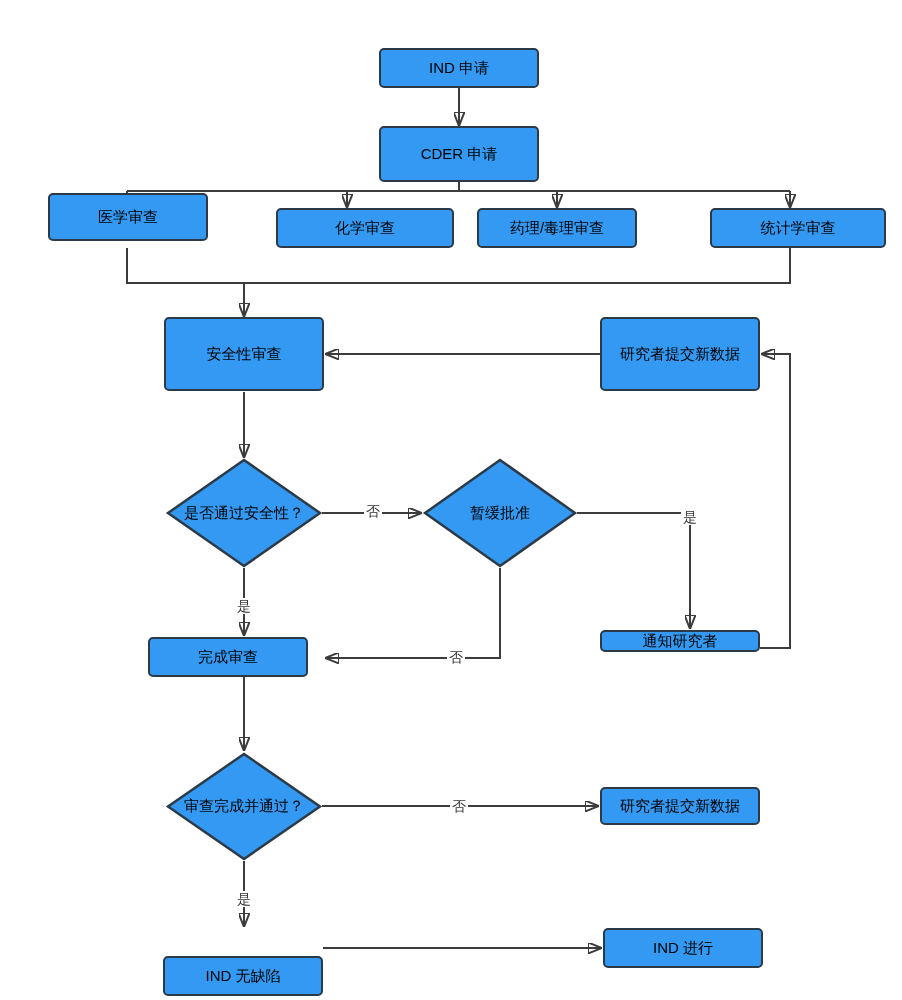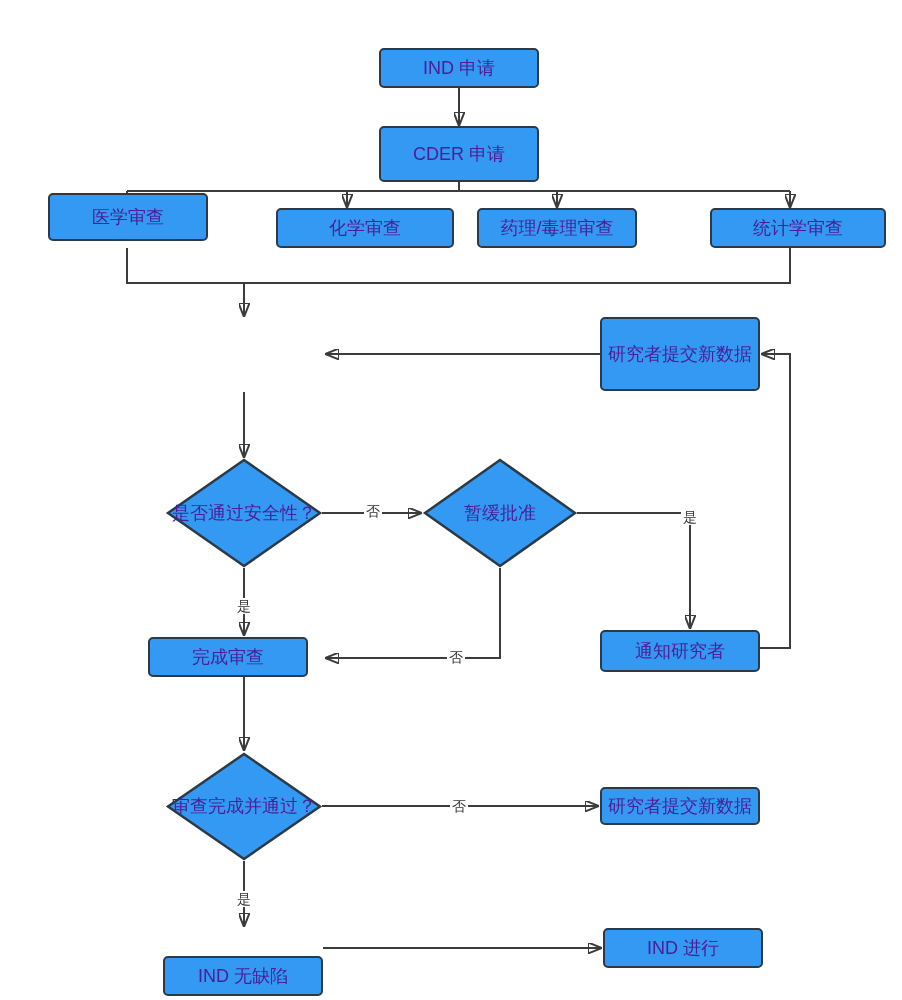--- a/index.html
+++ b/index.html
@@ -23,21 +23,21 @@
   }
   .node {
     position: absolute;
     background: #3399f3;
     border: 2px solid #2c3a47;
     border-radius: 5px;
     display: flex; align-items: center; justify-content: center;
     z-index: 2;
   }
   .node-text {
-    color: #4c1d95; font-size: 18px; text-align: right;
+    color: #000000; font-size: 15px; text-align: right;
     line-height: 1.25; padding: 0 6px; white-space: nowrap;
   }
   .diamond {
     position: absolute;
     display: flex; align-items: center; justify-content: center;
     z-index: 2;
   }
   .diamond svg.diamond-shape {
     position: absolute; left: 0; top: 0;
     width: 100%; height: 100%; overflow: visible;
@@ -125,26 +125,29 @@
   </div>
 
   <div class="node" style="left:477px; top:208px; width:160px; height:40px">
     <span class="node-text">药理/毒理审查</span>
   </div>
 
   <div class="node" style="left:710px; top:208px; width:176px; height:40px">
     <span class="node-text">统计学审查</span>
   </div>
 
+  <div class="node" style="left:164px; top:317px; width:160px; height:74px">
+    <span class="node-text">安全性审查</span>
+  </div>
 
   <div class="node" style="left:600px; top:317px; width:160px; height:74px">
     <span class="node-text">研究者提交新数据</span>
   </div>
 
-  <div class="node" style="left:600px; top:630px; width:160px; height:42px">
+  <div class="node" style="left:600px; top:630px; width:160px; height:22px">
     <span class="node-text">通知研究者</span>
   </div>
 
   <div class="node" style="left:148px; top:637px; width:160px; height:40px">
     <span class="node-text">完成审查</span>
   </div>
 
   <div class="node" style="left:600px; top:787px; width:160px; height:38px">
     <span class="node-text">研究者提交新数据</span>
   </div>

